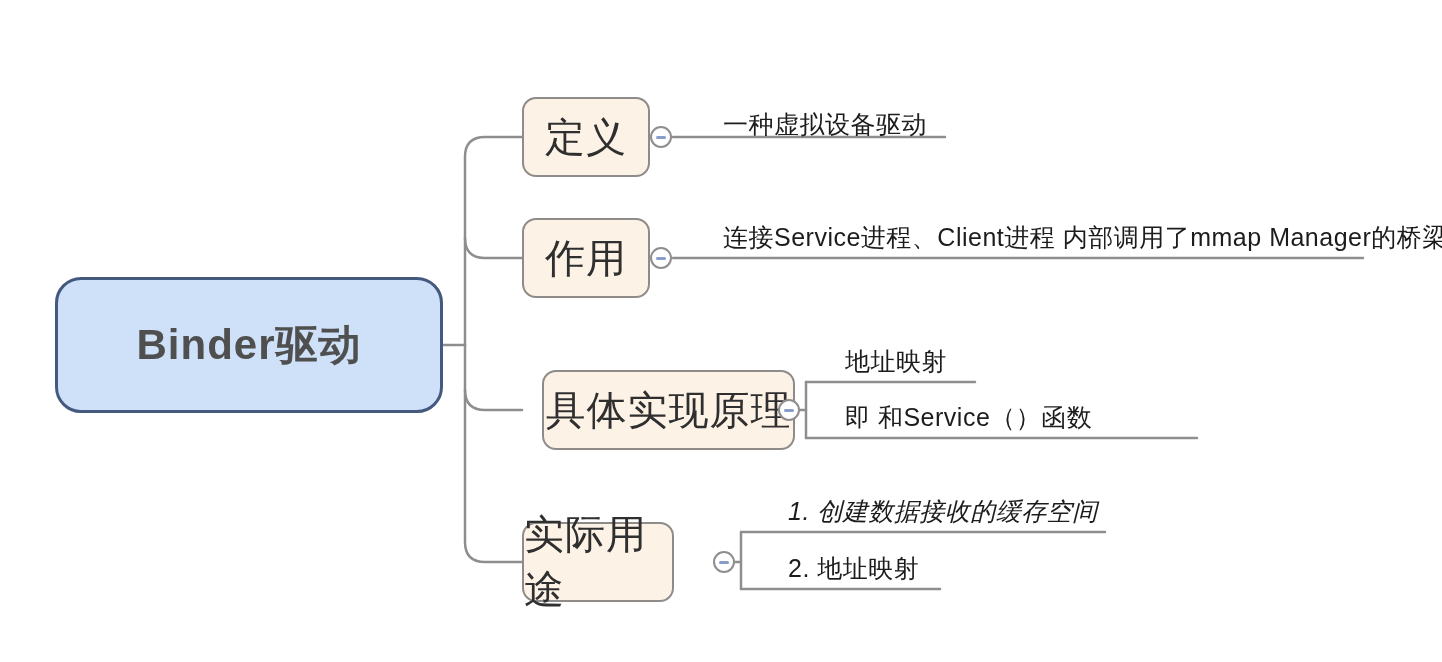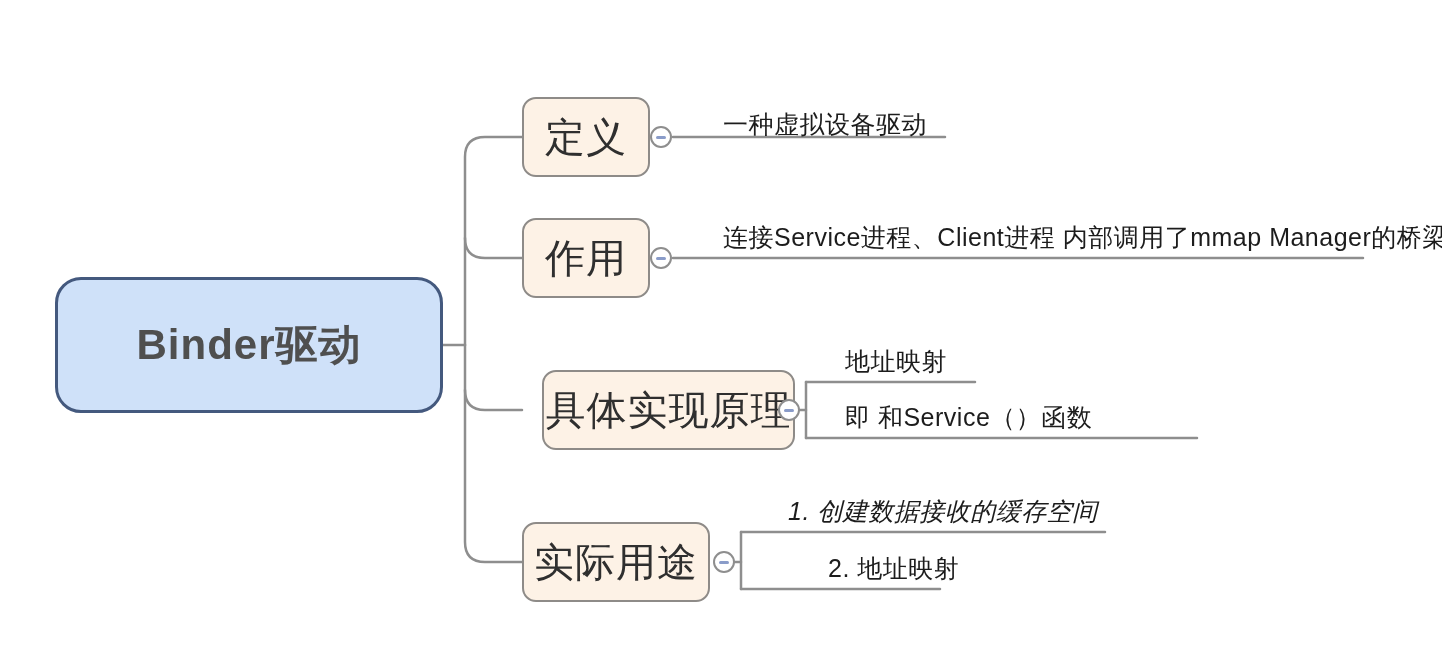--- a/index.html
+++ b/index.html
@@ -56,21 +56,21 @@
     align-items: center;
     justify-content: center;
     font-size: 40px;
     color: var(--branch-text, #2f2f2f);
     letter-spacing: 1px;
     cursor: default;
   }
   .bn-1 { left: 522px; top: 97px;  width: 128px; }
   .bn-2 { left: 522px; top: 218px; width: 128px; }
   .bn-3 { left: 522px; top: 370px; width: 253px; margin-left: 20px; }
-  .bn-4 { left: 522px; top: 522px; width: 188px; }
+  .bn-4 { left: 522px; top: 522px; width: 152px; }
 
   .collapse-btn {
     position: absolute;
     width: 22px; height: 22px;
     box-sizing: border-box;
     background: #ffffff;
     border: 2.5px solid var(--line, #8e8e8e);
     border-radius: 50%;
     display: flex;
     align-items: center;
@@ -95,21 +95,21 @@
     color: var(--leaf-text, #1c1c1c);
     white-space: nowrap;
     letter-spacing: 0.5px;
     cursor: default;
   }
   .ll-1  { left: 723px; top: 109px; }
   .ll-2  { left: 723px; top: 222px; }
   .ll-3a { left: 845px; top: 346px; }
   .ll-3b { left: 845px; top: 402px; }
   .ll-4a { left: 788px; top: 496px; font-style: italic; }
-  .ll-4b { left: 788px; top: 553px; margin-left: 40px; }
+  .ll-4b { left: 788px; top: 553px; }
 </style>
 </head>
 <body>
 
 <div class="canvas">
 
   <svg class="connectors" viewBox="0 0 1442 662" xmlns="http://www.w3.org/2000/svg">
 
     <path d="M443 345 H465"></path>
 

